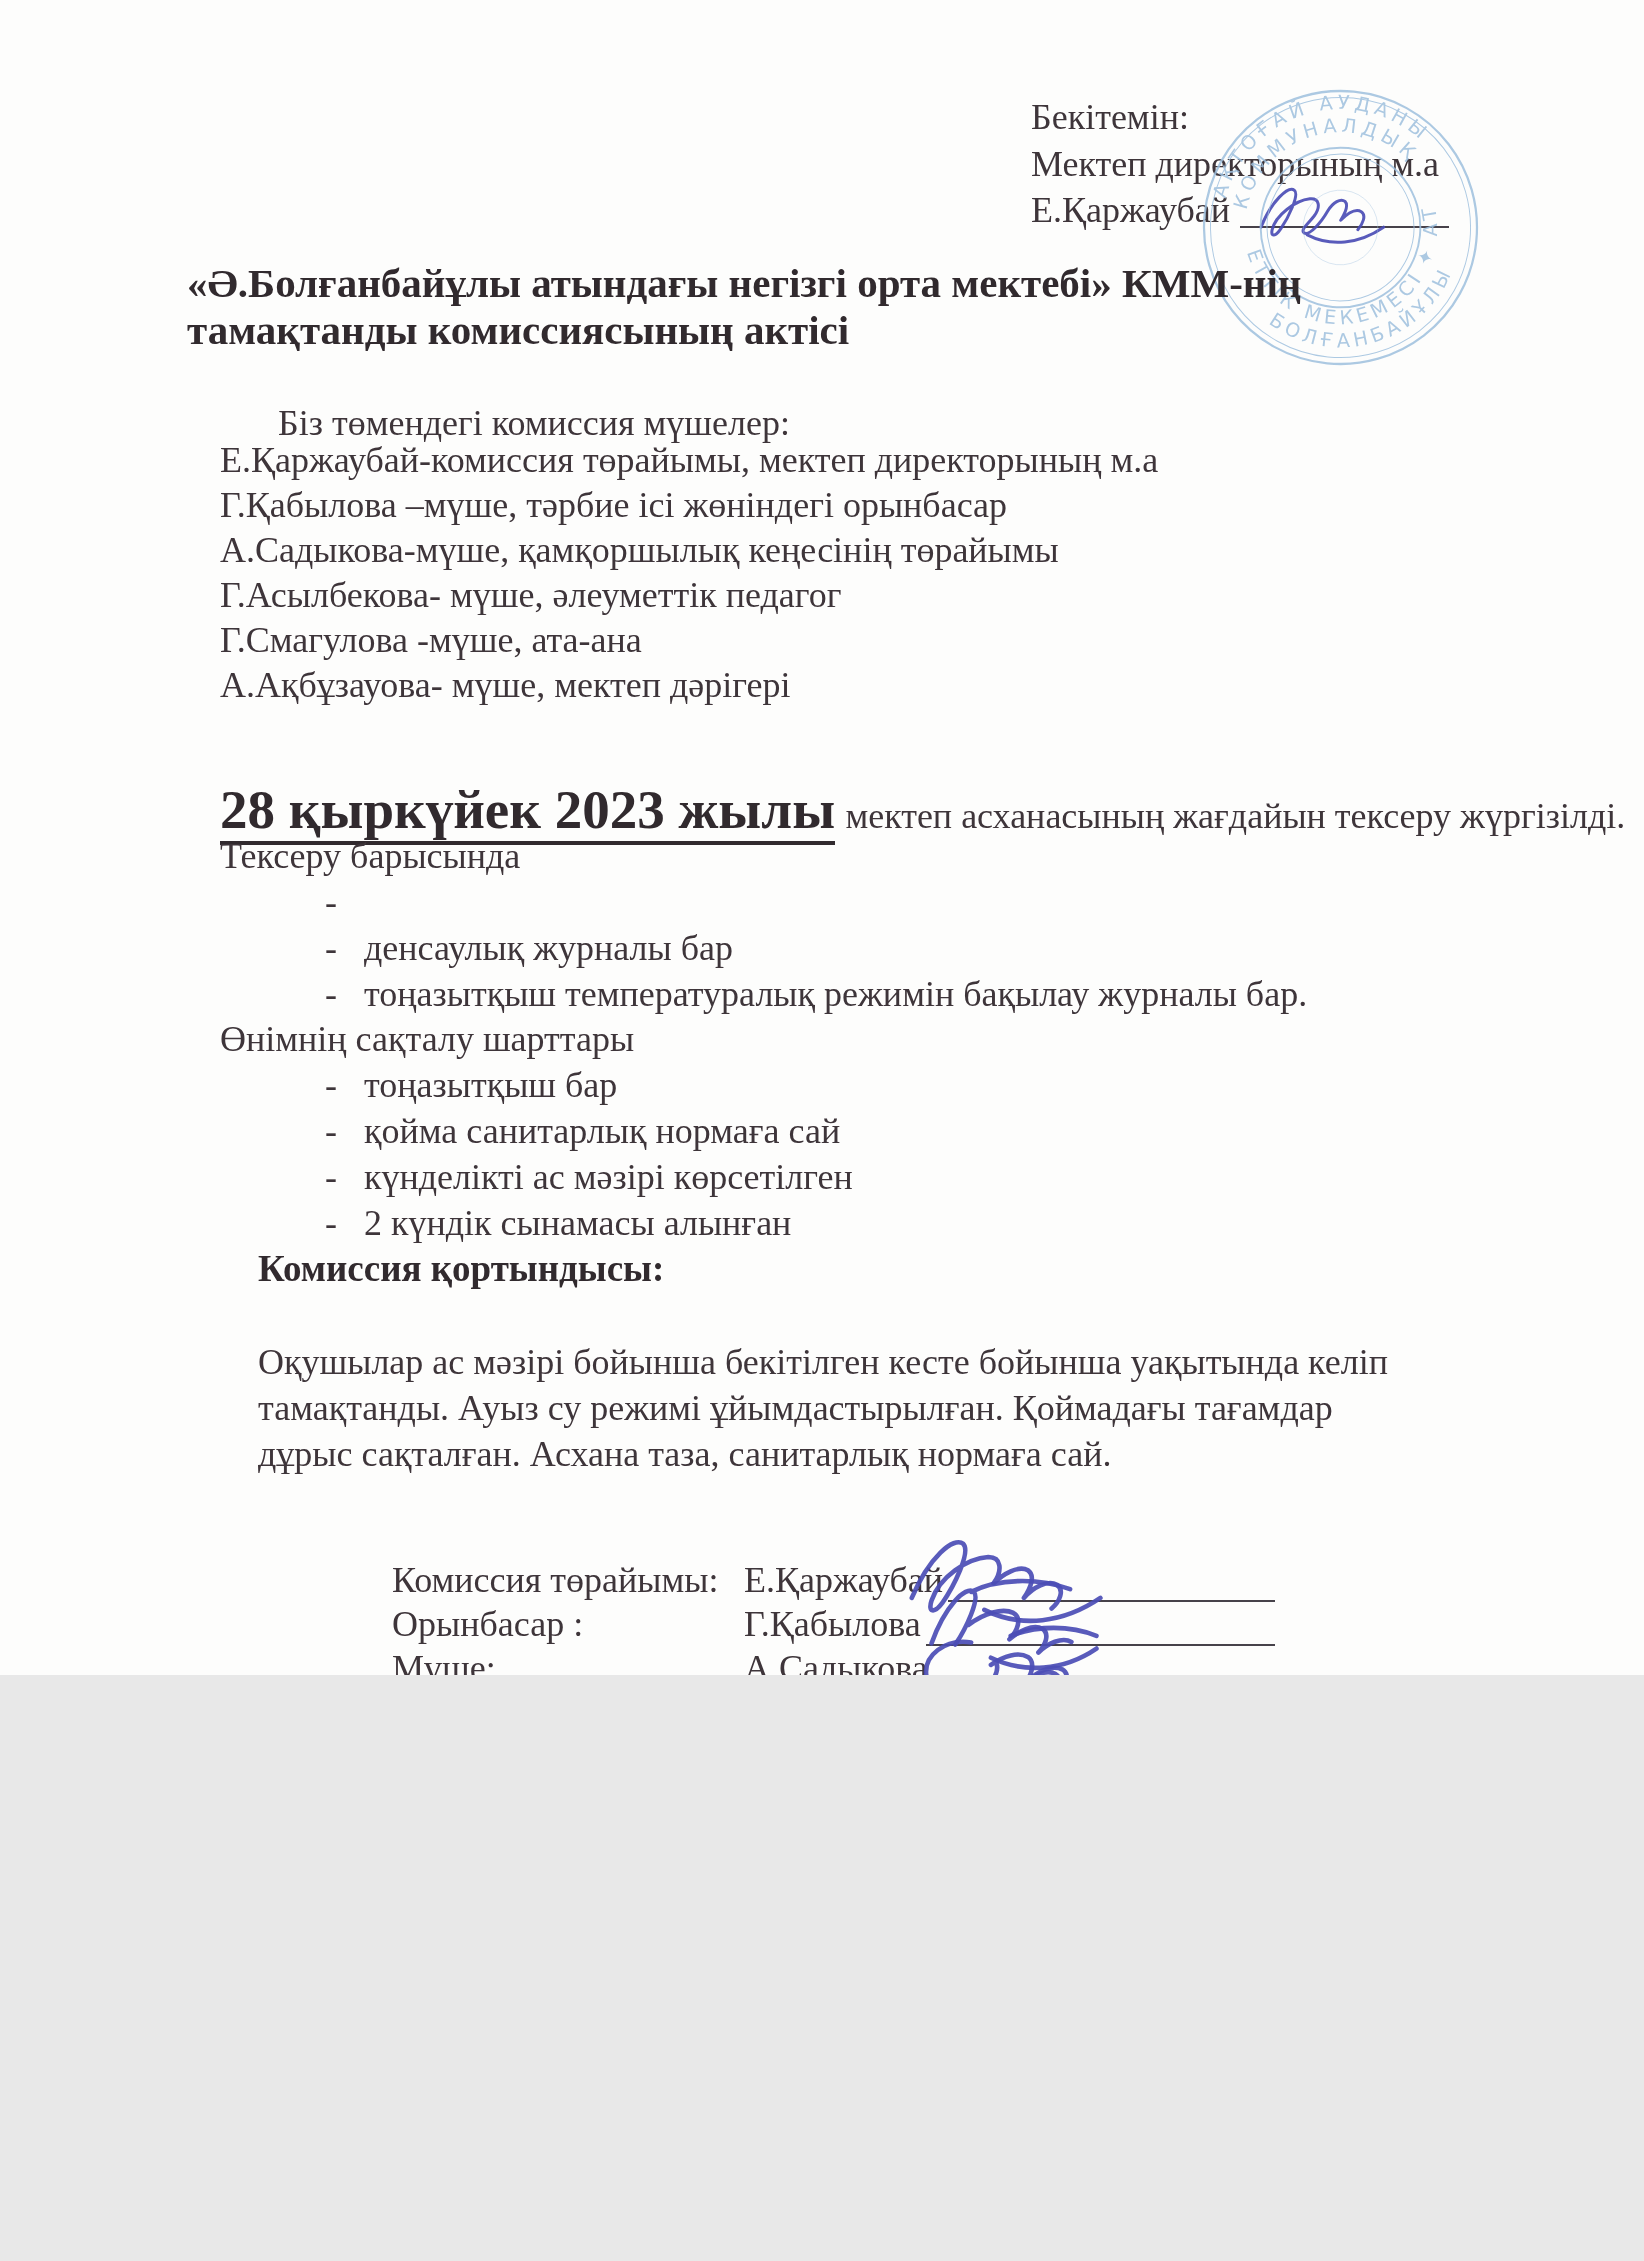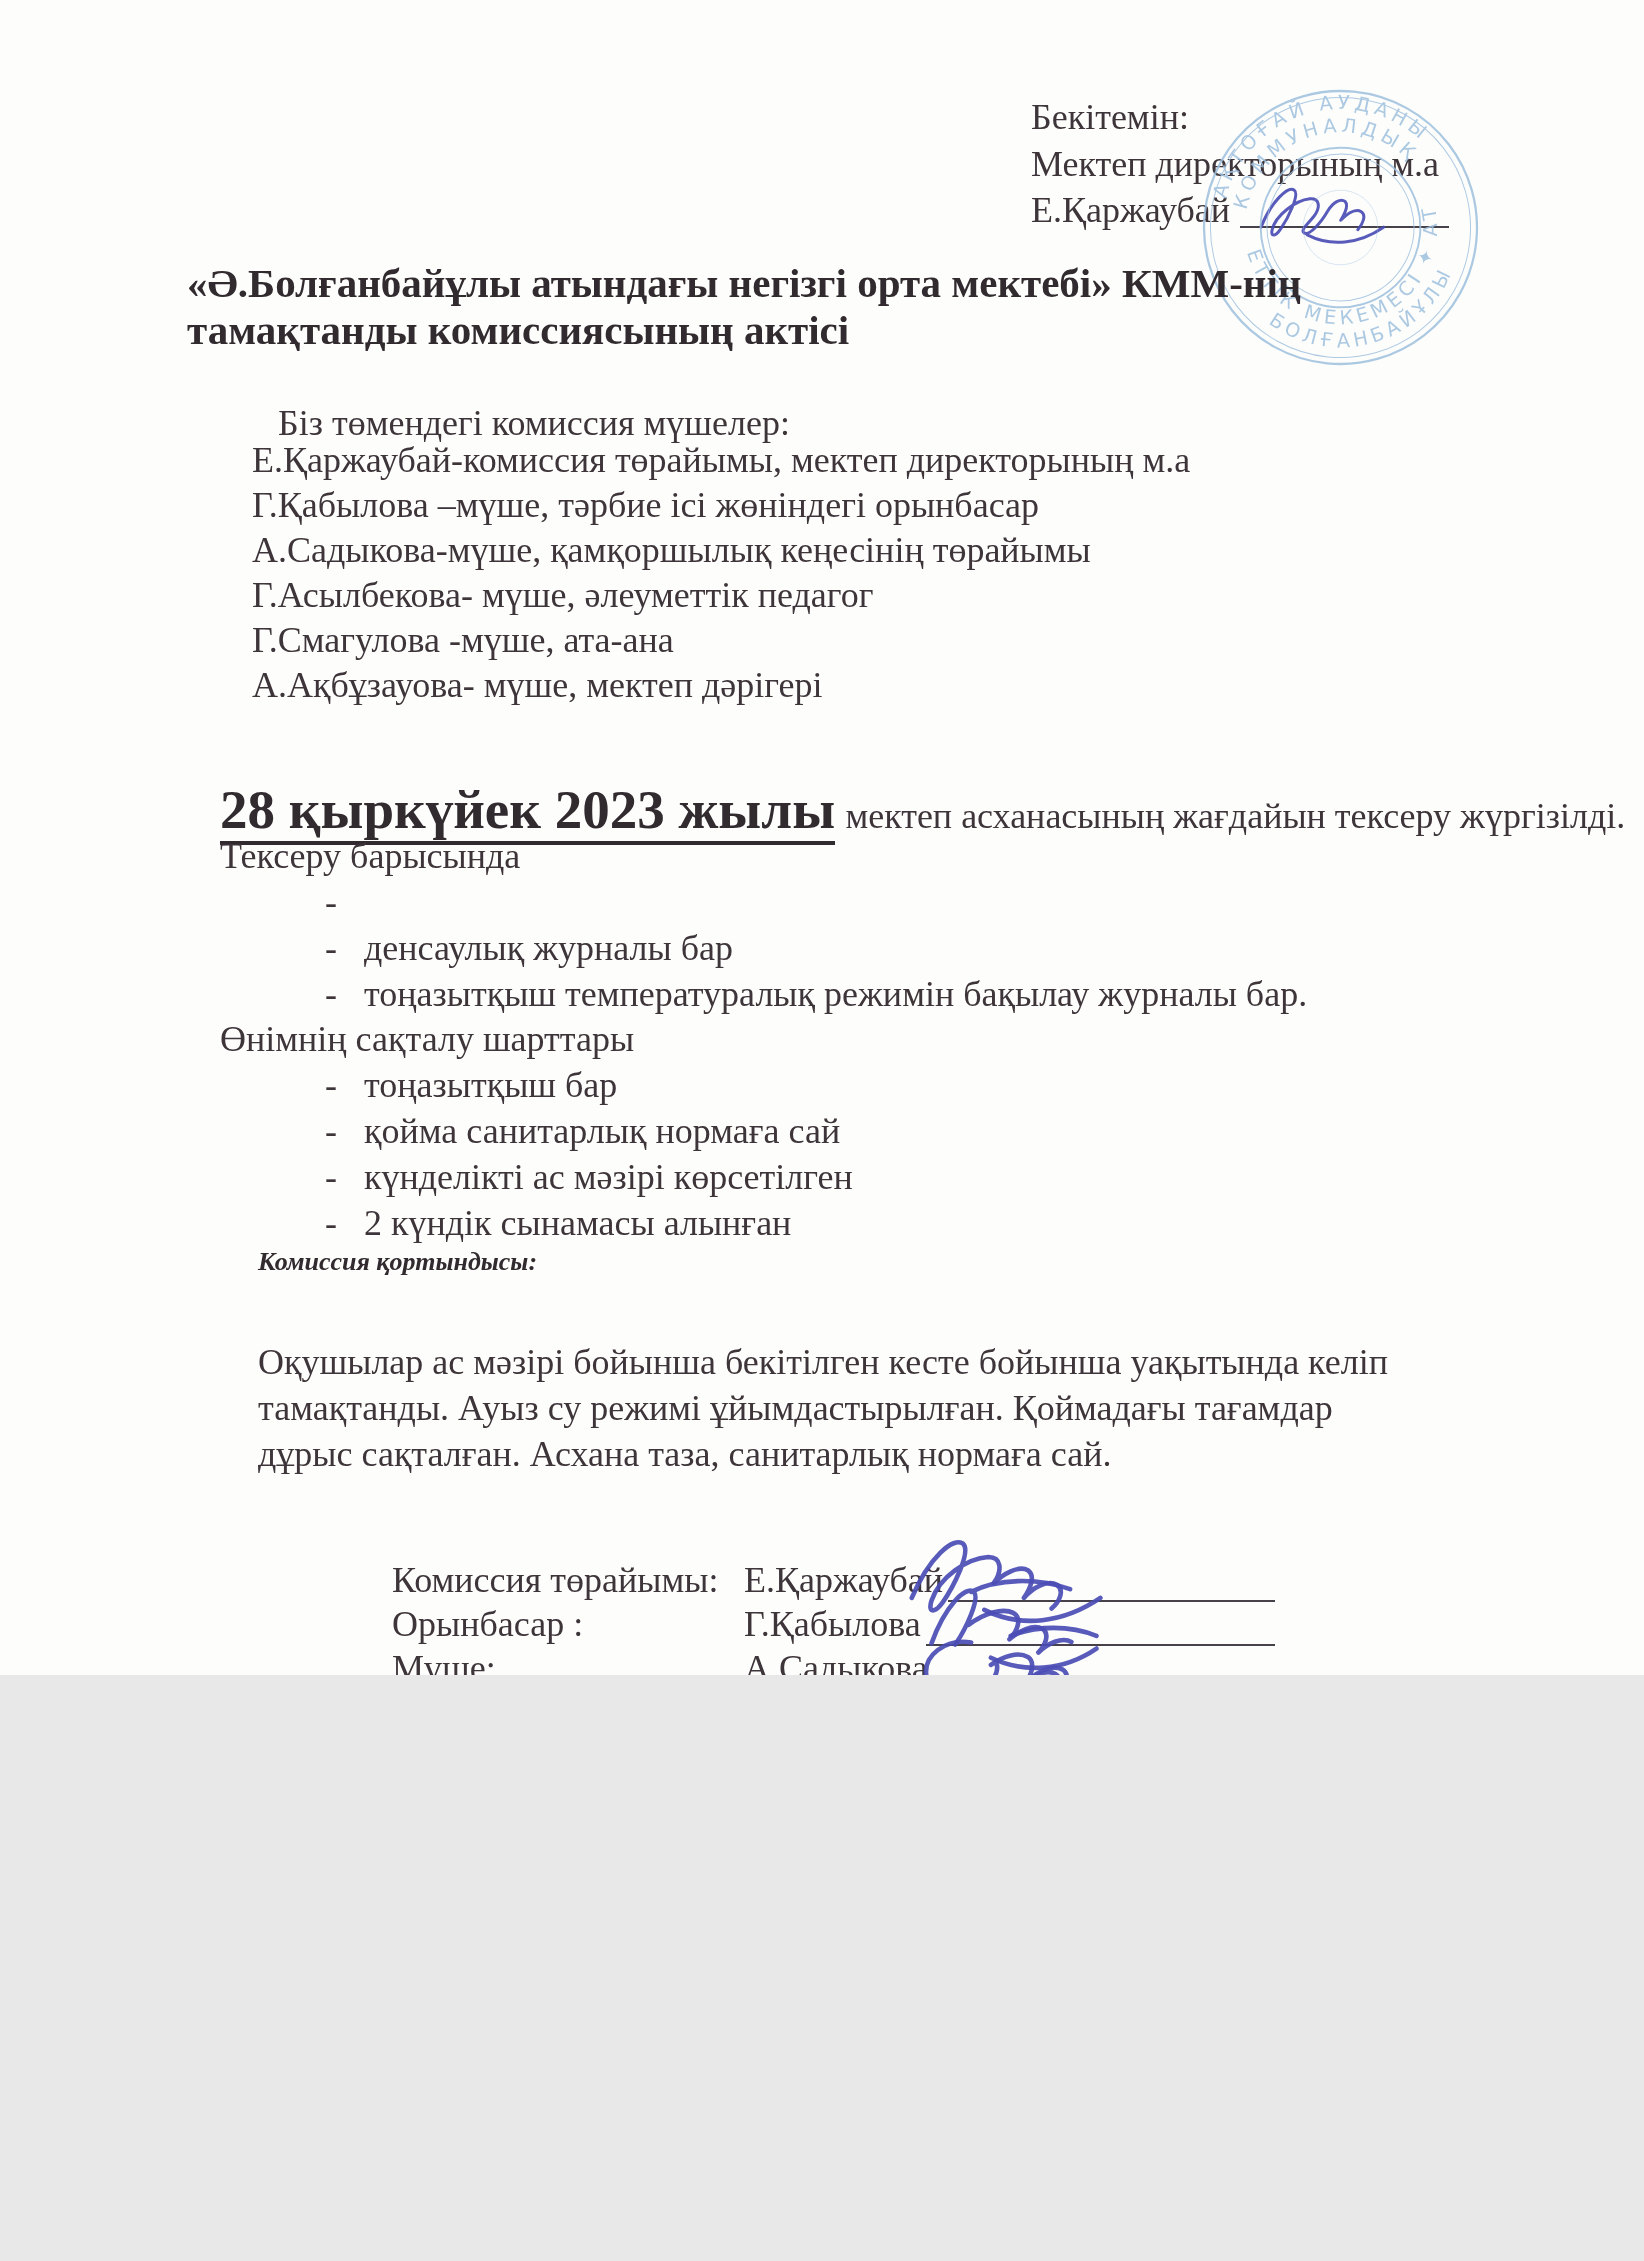--- a/index.html
+++ b/index.html
@@ -19,33 +19,33 @@
   .appr2{left:1031px;top:142px;}
   .appr3{left:1031px;top:188px;}
   .appr-uline{left:1240px;top:200px;width:209px;height:26px;border-bottom:2.6px solid var(--line);}
   .appr-sig{left:1249px;top:160px;width:180px;height:106px;overflow:visible;}
   
   .title-line{left:187px;width:1288px;text-align:left;font-weight:bold;font-size:41px;line-height:46px;color:var(--ink_bold);}
   .title1{top:260px;} .title2{top:307px;}
   
   .intro{left:278px;top:401px;}
   .members{left:220px;top:438px;}
-  .members div{white-space:nowrap;margin-left:32px;}
+  .members div{white-space:nowrap;}
   
   .dateline{left:220px;top:787px;}
   .datebold{font-size:55px;font-weight:bold;color:var(--ink_bold);border-bottom:4.5px solid var(--ink_bold);padding-bottom:1.3px;}
   .daterest{margin-left:10.3px;}
   .proc-h{left:220px;top:834px;}
   .stor-h{left:220px;top:1017px;}
   .blist{left:220px;top:0;font-size:36px;line-height:46px;}
   .blist1{top:879px;} .blist2{top:1062px;}
   .bullet{display:flex;white-space:nowrap;}
   .dash{padding-left:105px;width:39px;box-sizing:content-box;}
   
-  .conc-h{left:258px;top:1247px;font-size:26px;font-weight:bold;color:var(--ink_bold);font-style:italic;}
+  .conc-h{left:258px;top:1247px;font-size:37px;font-weight:bold;color:var(--ink_bold);}
   .conclusion{left:258px;top:1339px;font-size:36px;line-height:46px;}
   
   .sigblock{left:0;top:1558px;width:1644px;}
   .sigrow{position:relative;height:44px;font-size:36px;}
   .role{position:absolute;left:392px;top:0;line-height:44px;white-space:nowrap;}
   .namewrap{position:absolute;left:744px;top:0;width:531px;height:44px;display:flex;align-items:flex-end;}
   .sname{line-height:44px;white-space:nowrap;}
   .uline{flex:1;height:6.4px;border-bottom:2.6px solid var(--line);margin-left:5.2px;}
   .scribble{position:absolute;left:148px;top:-37px;width:277px;height:113px;overflow:visible;pointer-events:none;}
   .scribble path, .appr-sig path{stroke:var(--signature_blue);stroke-width:7;fill:none;stroke-linecap:round;stroke-linejoin:round;opacity:.92;}

